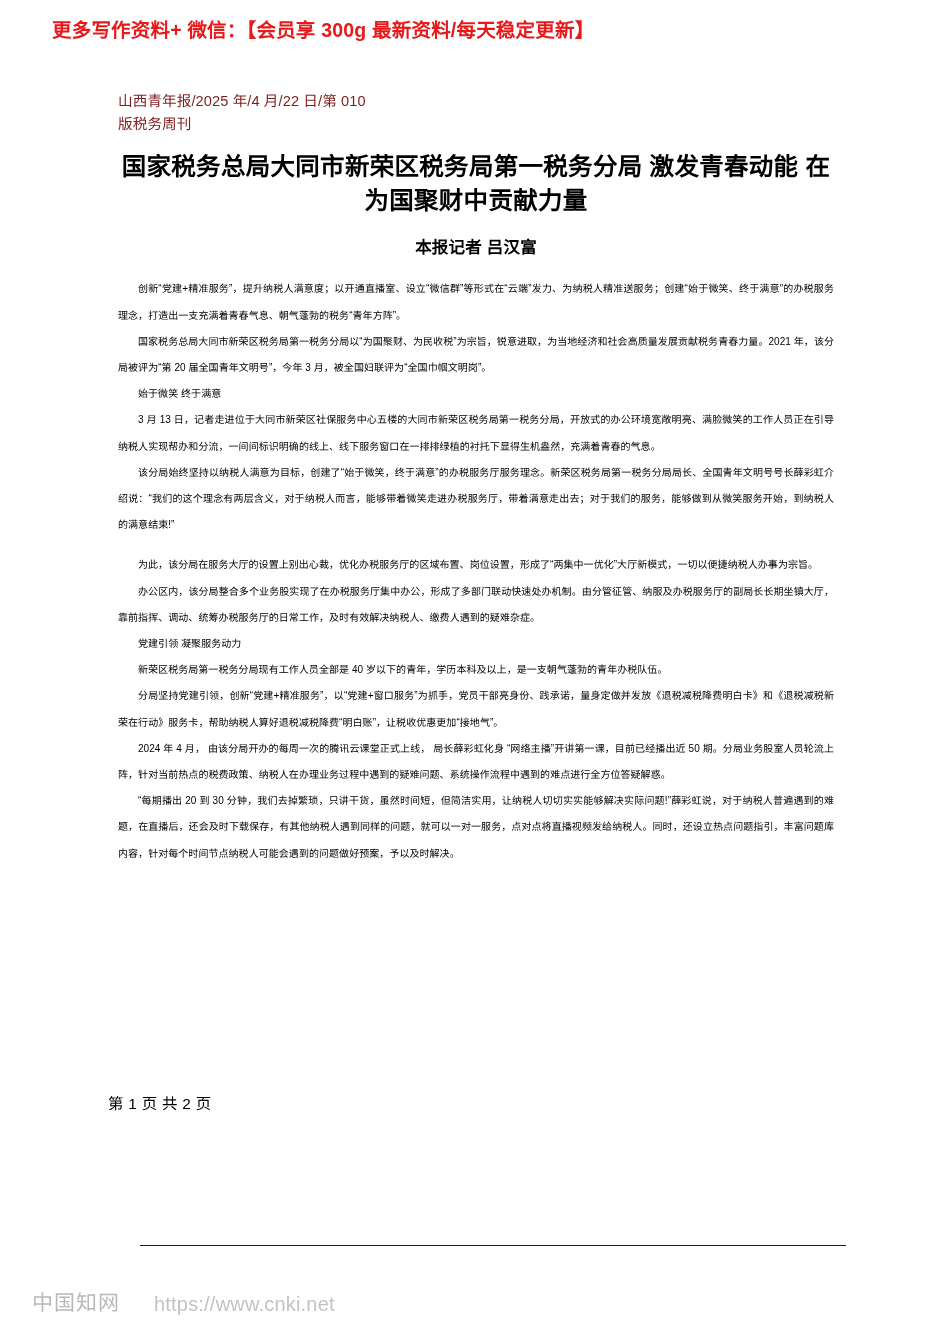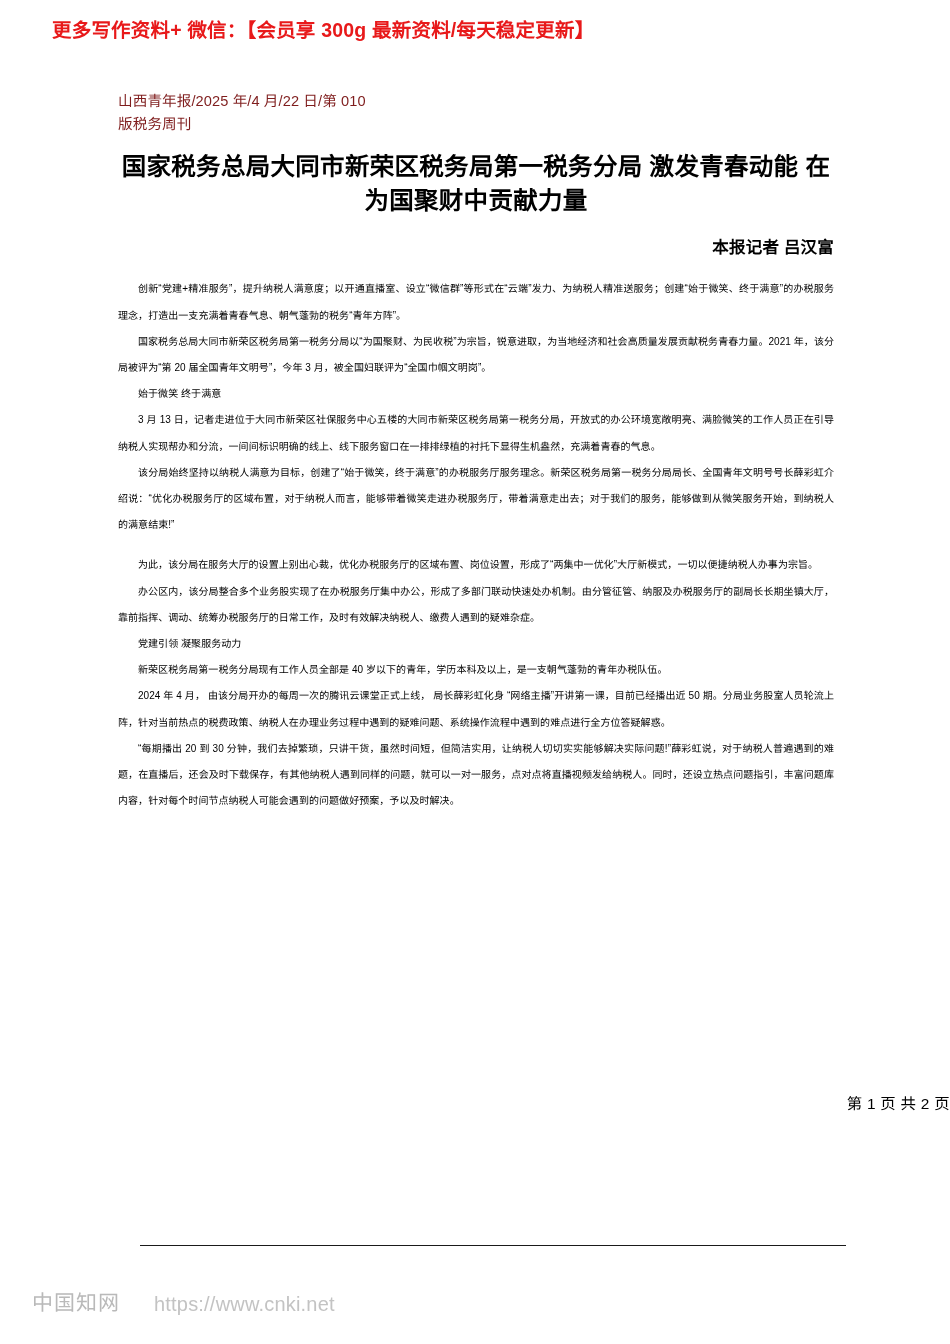--- a/index.html
+++ b/index.html
@@ -61,21 +61,21 @@
     font-weight: bold;
     line-height: 34px;
     text-align: center;
     letter-spacing: 0.3px;
   }
 
   .byline {
     margin-top: 2px;
     font-size: 16.5px;
     font-weight: bold;
-    text-align: right;
+    text-align: center;
     line-height: 26px;
     letter-spacing: 0.2px;
   }
 
   .body-text {
     margin-top: 16px;
   }
 
   .body-text p {
     margin: 0;
@@ -94,21 +94,21 @@
   .body-text p.spaced-before {
     margin-top: 14px;
   }
 
   
   .page-number {
     position: absolute;
     left: 0;
     top: 1091px;
     width: 950px;
-    text-align: right;
+    text-align: left;
     padding-left: 108px;
     box-sizing: border-box;
     font-size: 15.4px;
     letter-spacing: 0.3px;
   }
 
   
   .bottom-rule {
     position: absolute;
     left: 140px;
@@ -156,25 +156,26 @@
 
     <h1 class="headline">国家税务总局大同市新荣区税务局第一税务分局 激发青春动能 在为国聚财中贡献力量</h1>
 
     <div class="byline">本报记者 吕汉富</div>
 
     <div class="body-text">
       <p>创新“党建+精准服务”，提升纳税人满意度；以开通直播室、设立“微信群”等形式在“云端”发力、为纳税人精准送服务；创建“始于微笑、终于满意”的办税服务理念，打造出一支充满着青春气息、朝气蓬勃的税务“青年方阵”。</p>
       <p>国家税务总局大同市新荣区税务局第一税务分局以“为国聚财、为民收税”为宗旨，锐意进取，为当地经济和社会高质量发展贡献税务青春力量。2021 年，该分局被评为“第 20 届全国青年文明号”，今年 3 月，被全国妇联评为“全国巾帼文明岗”。</p>
       <p class="subhead">始于微笑 终于满意</p>
       <p>3 月 13 日，记者走进位于大同市新荣区社保服务中心五楼的大同市新荣区税务局第一税务分局，开放式的办公环境宽敞明亮、满脸微笑的工作人员正在引导纳税人实现帮办和分流，一间间标识明确的线上、线下服务窗口在一排排绿植的衬托下显得生机盎然，充满着青春的气息。</p>
-      <p>该分局始终坚持以纳税人满意为目标，创建了“始于微笑，终于满意”的办税服务厅服务理念。新荣区税务局第一税务分局局长、全国青年文明号号长薛彩虹介绍说：“优化办税服务厅的区域布置，对于纳税人而言，能够带着微笑走进办税服务厅，带着满意走出去；对于我们的服务，能够做到从微笑服务开始，到纳税人的满意结束!”</p>
+      <p>该分局始终坚持以纳税人满意为目标，创建了“始于微笑，终于满意”的办税服务厅服务理念。新荣区税务局第一税务分局局长、全国青年文明号号长薛彩虹介绍说：“我们的这个理念有两层含义，对于纳税人而言，能够带着微笑走进办税服务厅，带着满意走出去；对于我们的服务，能够做到从微笑服务开始，到纳税人的满意结束!”</p>
       <p class="spaced-before">为此，该分局在服务大厅的设置上别出心裁，优化办税服务厅的区域布置、岗位设置，形成了“两集中一优化”大厅新模式，一切以便捷纳税人办事为宗旨。</p>
       <p>办公区内，该分局整合多个业务股实现了在办税服务厅集中办公，形成了多部门联动快速处办机制。由分管征管、纳服及办税服务厅的副局长长期坐镇大厅，靠前指挥、调动、统筹办税服务厅的日常工作，及时有效解决纳税人、缴费人遇到的疑难杂症。</p>
       <p class="subhead">党建引领 凝聚服务动力</p>
       <p>新荣区税务局第一税务分局现有工作人员全部是 40 岁以下的青年，学历本科及以上，是一支朝气蓬勃的青年办税队伍。</p>
+      <p>分局坚持党建引领，创新“党建+精准服务”，以“党建+窗口服务”为抓手，党员干部亮身份、践承诺，量身定做并发放《退税减税降费明白卡》和《退税减税新荣在行动》服务卡，帮助纳税人算好退税减税降费“明白账”，让税收优惠更加“接地气”。</p>
       <p>2024 年 4 月， 由该分局开办的每周一次的腾讯云课堂正式上线， 局长薛彩虹化身 “网络主播”开讲第一课，目前已经播出近 50 期。分局业务股室人员轮流上阵，针对当前热点的税费政策、纳税人在办理业务过程中遇到的疑难问题、系统操作流程中遇到的难点进行全方位答疑解惑。</p>
       <p>“每期播出 20 到 30 分钟，我们去掉繁琐，只讲干货，虽然时间短，但简洁实用，让纳税人切切实实能够解决实际问题!”薛彩虹说，对于纳税人普遍遇到的难题，在直播后，还会及时下载保存，有其他纳税人遇到同样的问题，就可以一对一服务，点对点将直播视频发给纳税人。同时，还设立热点问题指引，丰富问题库内容，针对每个时间节点纳税人可能会遇到的问题做好预案，予以及时解决。</p>
     </div>
 
   </div>
 
   <div class="page-number">第 1 页 共 2 页</div>
 
   <div class="bottom-rule"></div>
 

